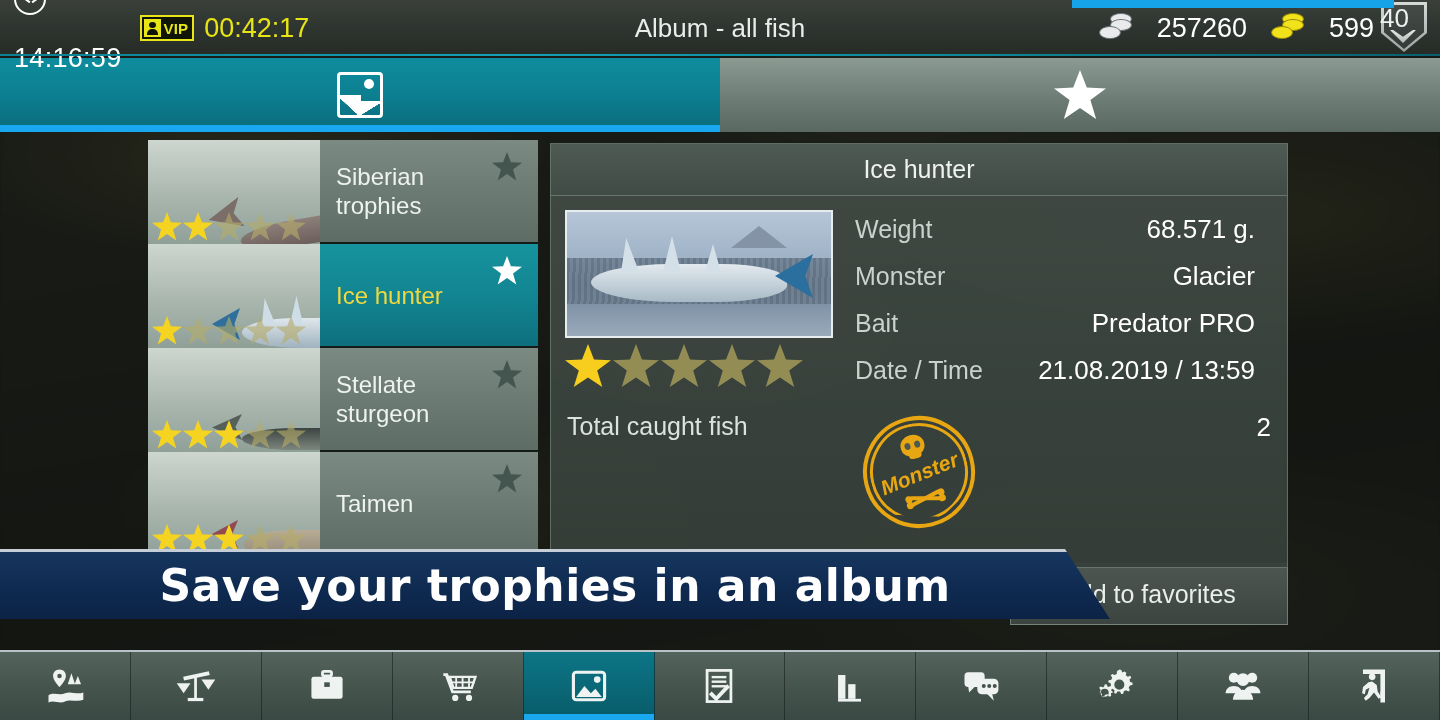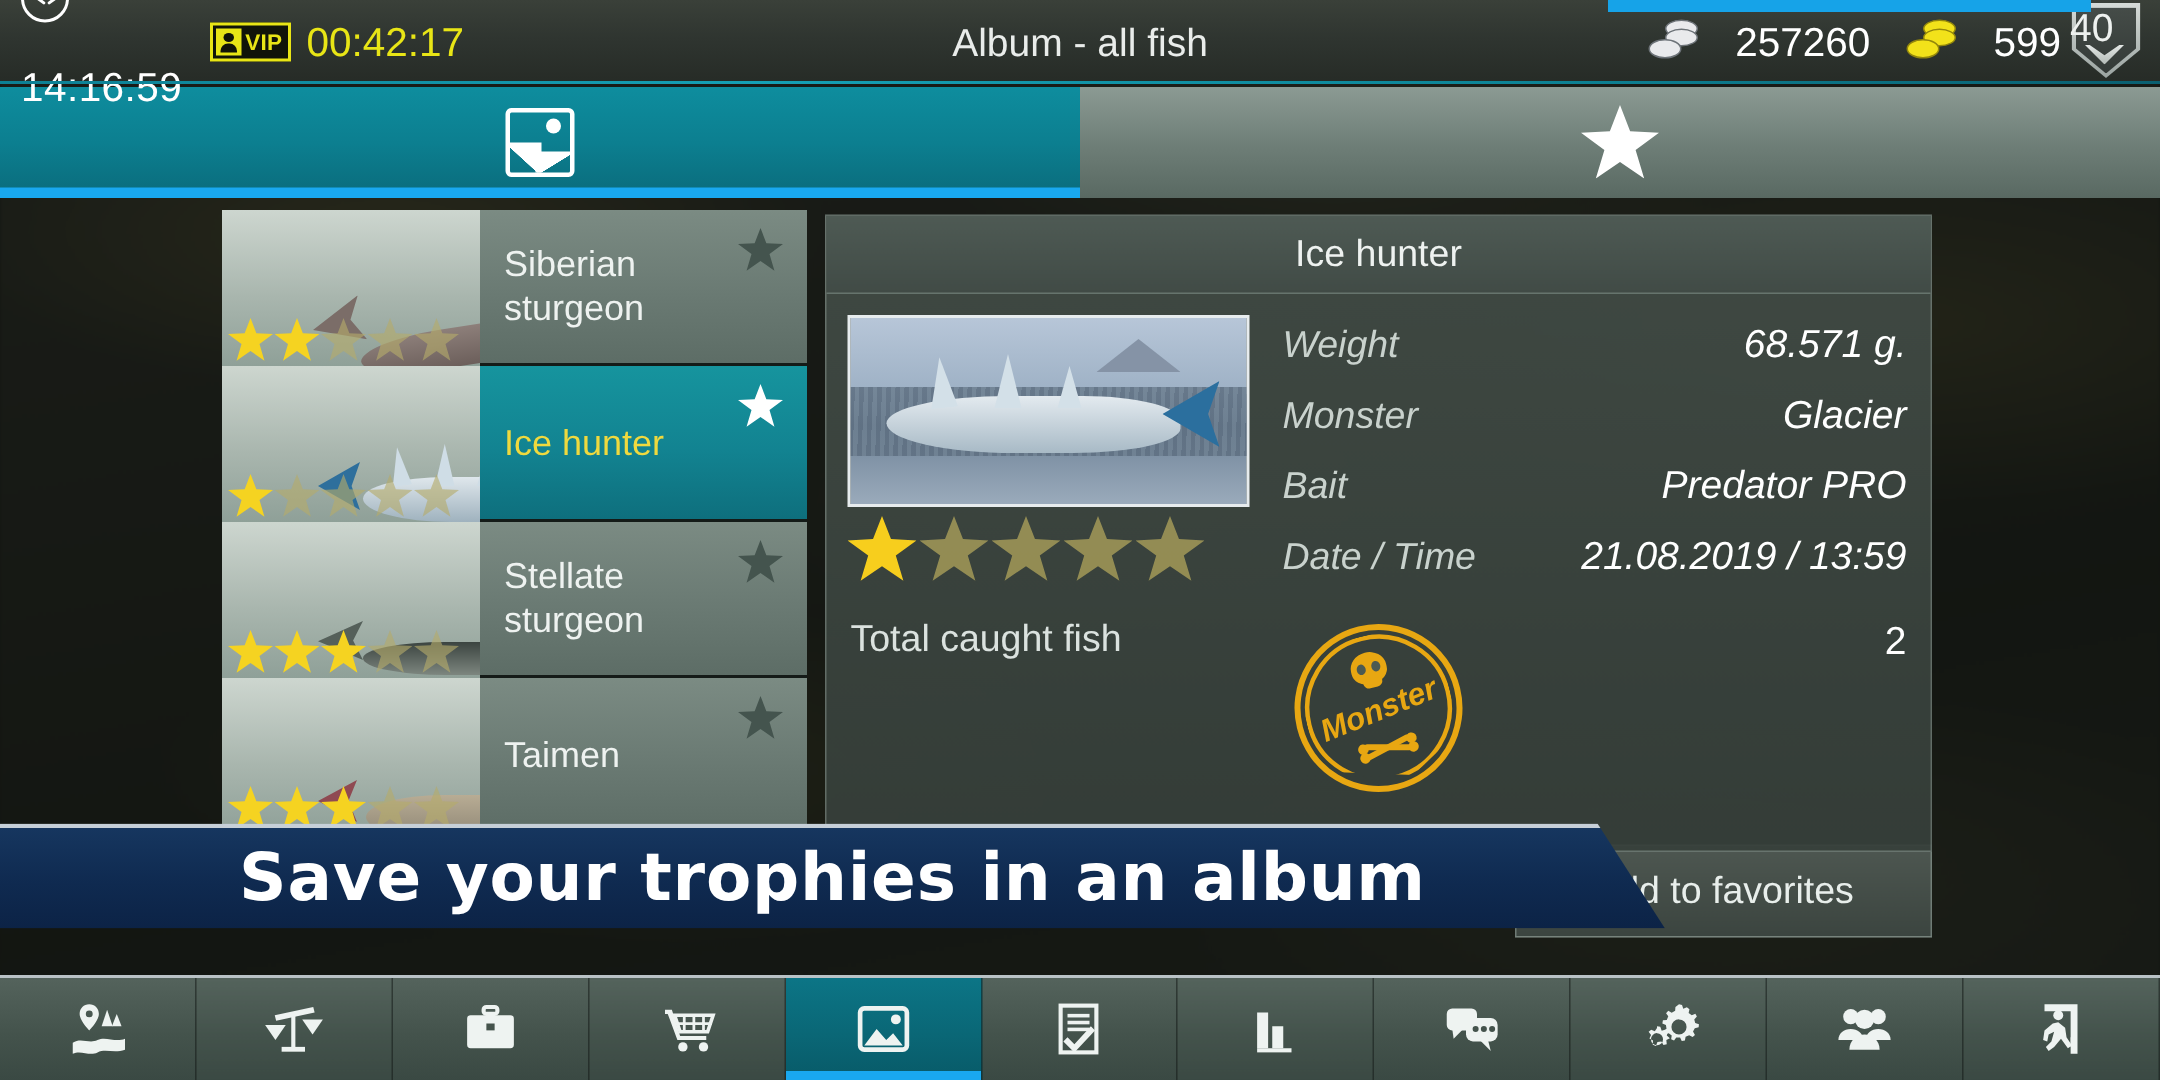--- a/index.html
+++ b/index.html
@@ -159,21 +159,21 @@
     position:absolute; left:550px; top:143px; width:738px; height:425px; z-index:10;
     background:linear-gradient(180deg,rgba(66,76,70,.93),rgba(54,63,58,.93));
     border:1px solid rgba(150,165,158,.45);
   }
   #detail-head{
     height:52px; display:flex; align-items:center; justify-content:center;
     background:linear-gradient(180deg,#4e5a54,#414b46);
     border-bottom:1px solid rgba(150,165,158,.35);
   }
   #detail-head span{ color:#eef2f0; font-size:25px; }
-  #detail-body{ display:flex; padding:14px 16px 0 14px;font-style:italic; }
+  #detail-body{ display:flex; padding:14px 32px 0 14px; }
   #photo{ width:268px; }
   #photo .pic{
     width:268px; height:128px; position:relative; overflow:hidden;
     border:2px solid #e7ecee;
     background:linear-gradient(180deg,#b7c6d8 0%,#9fb2c6 38%,#6f8398 58%,#9aaabb 100%);
   }
   #photo .pic .mtn{ position:absolute; right:44px; top:14px; width:56px; height:22px;
     background:#8593a6; clip-path:polygon(50% 0,100% 100%,0 100%); }
   #photo .pic .rock{ position:absolute; left:0; top:46px; width:268px; height:46px;
     background:repeating-linear-gradient(92deg,#5d6e80 0 3px,#6d7f90 3px 6px); opacity:.85; }
@@ -317,21 +317,21 @@
         </div>
       <div class="stars">
         <i class="mini-star on"></i>
           <i class="mini-star on"></i>
           <i class="mini-star off"></i>
           <i class="mini-star off"></i>
           <i class="mini-star off"></i>
       </div>
     </div>
     <div class="label">
-      <span>Siberian sturgeon</span>
+      <span>Siberian trophies</span>
     </div>
     <i class="row-star off"></i>
   </div>
 
   <div class="fishrow sel">
     <div class="thumb">
       <div class="fish f-ice">
           <div class="body"></div>
           <div class="fin1"></div>
           <div class="fin2"></div>

